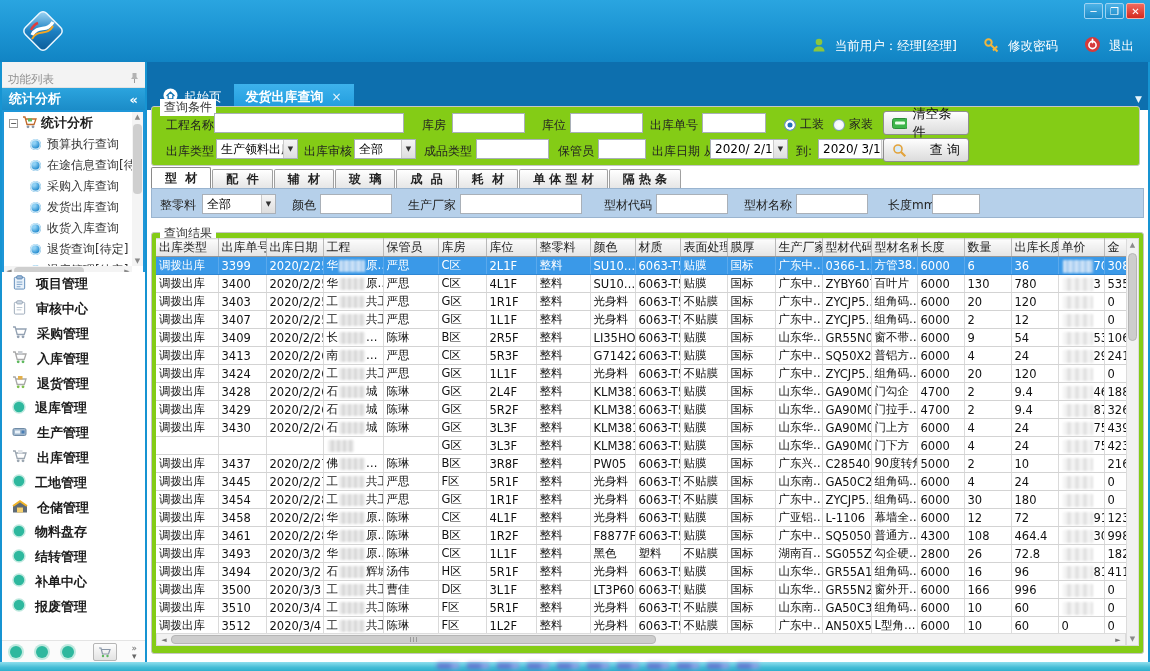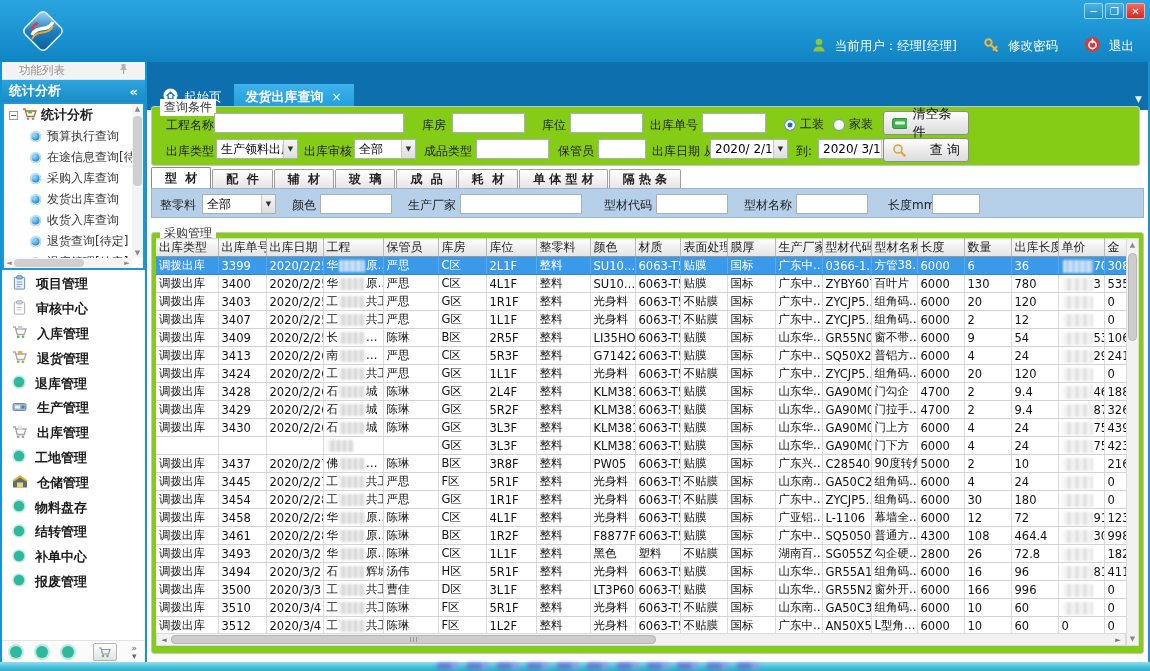--- a/index.html
+++ b/index.html
@@ -13,22 +13,22 @@
 #apptitle{position:absolute;left:72px;top:14px;font-size:26px;font-weight:bold;color:#fff;
   letter-spacing:2px;text-shadow:1px 2px 2px rgba(0,40,80,.45);}
 #winctl{position:absolute;right:5px;top:3px;display:flex;gap:2px;}
 .wbtn{width:19px;height:16px;border:1px solid #9ed3f2;border-radius:2px;color:#fff;font-size:10px;
   display:flex;align-items:center;justify-content:center;background:linear-gradient(#4db2e6,#1d8cc9);cursor:pointer;}
 .wbtn.close{background:linear-gradient(#f26a5e,#d42a1e);border-color:#f3b3ac;font-weight:bold;}
 #userrow{position:absolute;right:16px;top:36px;display:flex;align-items:center;gap:8px;color:#fff;font-size:12.5px;}
 #userrow .gap{width:10px;}
 
 #sidebar{position:absolute;left:2px;top:62px;width:145px;bottom:9px;background:#fff;border-right:2px solid #1694d2;}
-#funcbar{height:18px;background:#f3f3f3;color:#8f8f8f;font-size:11.5px;display:flex;align-items:center;
-  padding:0 17px;justify-content:space-between;border-bottom:1px solid #e2e2e2;}
+#funcbar{height:26px;background:#f3f3f3;color:#8f8f8f;font-size:11.5px;display:flex;align-items:flex-end;
+  padding:0 6px;justify-content:space-between;border-bottom:1px solid #e2e2e2;}
 #secthdr{height:22px;background:linear-gradient(#2ba4de,#1b8cc8);color:#fff;font-weight:bold;font-size:13px;
   display:flex;align-items:center;justify-content:space-between;padding:0 7px;}
 #treebox{position:relative;height:168px;border:2px solid #1e96d8;background:#fff;overflow:hidden;}
 .troot{display:flex;align-items:center;gap:4px;height:22px;padding-left:5px;font-size:13px;font-weight:bold;color:#222;}
 .expander{width:9px;height:9px;border:1px solid #9a9a9a;background:#fff;font-size:8px;line-height:7px;text-align:center;color:#555;}
 .tree-item{display:flex;align-items:center;gap:6px;height:21px;padding-left:26px;font-size:12px;color:#333;white-space:nowrap;cursor:pointer;}
 .tdot{width:11px;height:11px;border-radius:50%;flex:0 0 11px;
   background:radial-gradient(circle at 35% 32%,#8ed0f4 15%,#2a8fd0 60%,#176fae);box-shadow:0 0 0 1.5px #cde8f7 inset;}
 #tree-vscroll{position:absolute;right:0;top:0;bottom:10px;width:11px;background:#f4f4f4;}
 #tree-vscroll .thumb{position:absolute;left:1px;right:1px;top:12px;height:70px;background:#cfcfcf;border-radius:4px;}
@@ -224,20 +224,28 @@
         <div class="menu-item">
           <span><svg width="15" height="15" viewBox="0 0 16 16">
               <rect x="2.5" y="2.5" width="11" height="12.5" rx="1" fill="#fff" stroke="#9aa8b8"></rect>
               <rect x="5" y="0.8" width="6" height="3.4" rx="1" fill="#cfd9e4" stroke="#9aa8b8"></rect>
               <path d="M5 8h6M5 10.5h5" stroke="#b9c4cf"></path>
             </svg></span>
           <span>审核中心</span>
         </div>
         <div class="menu-item">
           <span><svg width="16" height="14">
+              <path d="M1 2h2.2l2 7.5h7l1.8-5.5H4.2" fill="none" stroke="#93a1b2" stroke-width="1.3"></path>
+              <circle cx="6.2" cy="11.8" r="1.4" fill="#93a1b2"></circle>
+              <circle cx="11" cy="11.8" r="1.4" fill="#93a1b2"></circle>
+            </svg></span>
+          <span>采购管理</span>
+        </div>
+        <div class="menu-item">
+          <span><svg width="16" height="14">
               <path d="M1 2h2.2l2 7.5h7l1.8-5.5H4.2" fill="none" stroke="#a8a8a8" stroke-width="1.3"></path>
               <rect x="6" y="1" width="4.5" height="3.5" fill="#c9cdd2"></rect>
               <circle cx="6.2" cy="11.8" r="1.4" fill="#5cb85c"></circle>
               <circle cx="11" cy="11.8" r="1.4" fill="#5cb85c"></circle>
             </svg></span>
           <span>入库管理</span>
         </div>
         <div class="menu-item">
           <span><svg width="16" height="14">
               <path d="M1 2h2.2l2 7.5h7l1.8-5.5H4.2" fill="none" stroke="#a8a8a8" stroke-width="1.3"></path>
@@ -426,21 +434,21 @@
       <input class="inp" style="left: 308px; width: 122px;" value="">
       <span class="lbl" style="left:452px">型材代码</span>
       <input class="inp" style="left: 504px; width: 72px;" value="">
       <span class="lbl" style="left:592px">型材名称</span>
       <input class="inp" style="left: 644px; width: 72px;" value="">
       <span class="lbl" style="left:736px">长度mm</span>
       <input class="inp" style="left: 780px; width: 48px;" value="">
     </div>
 
     <div class="group" id="results">
-      <span class="gt">采购管理</span>
+      <span class="gt">查询结果</span>
       <div id="grid">
         <table>
           <colgroup id="gcols">
               <col style="width: 62px;">
               <col style="width: 48px;">
               <col style="width: 57px;">
               <col style="width: 60px;">
               <col style="width: 55px;">
               <col style="width: 48px;">
               <col style="width: 50px;">

